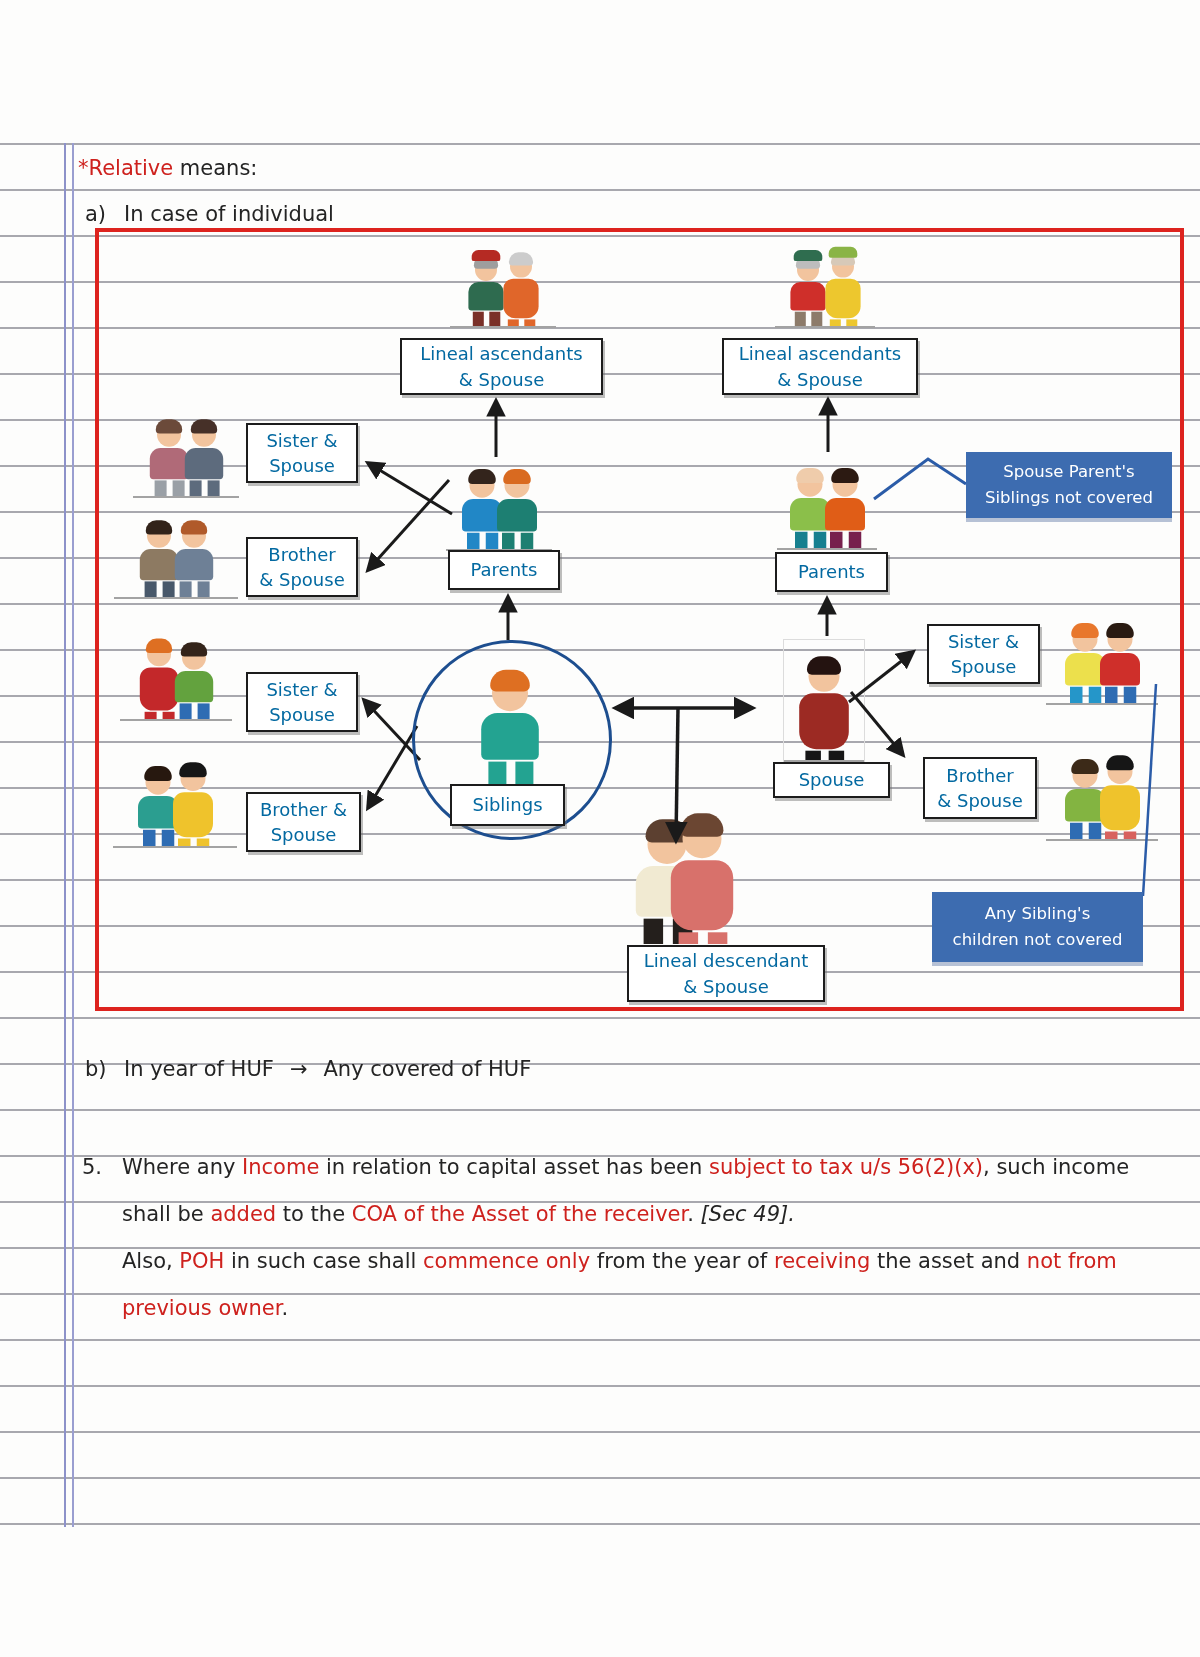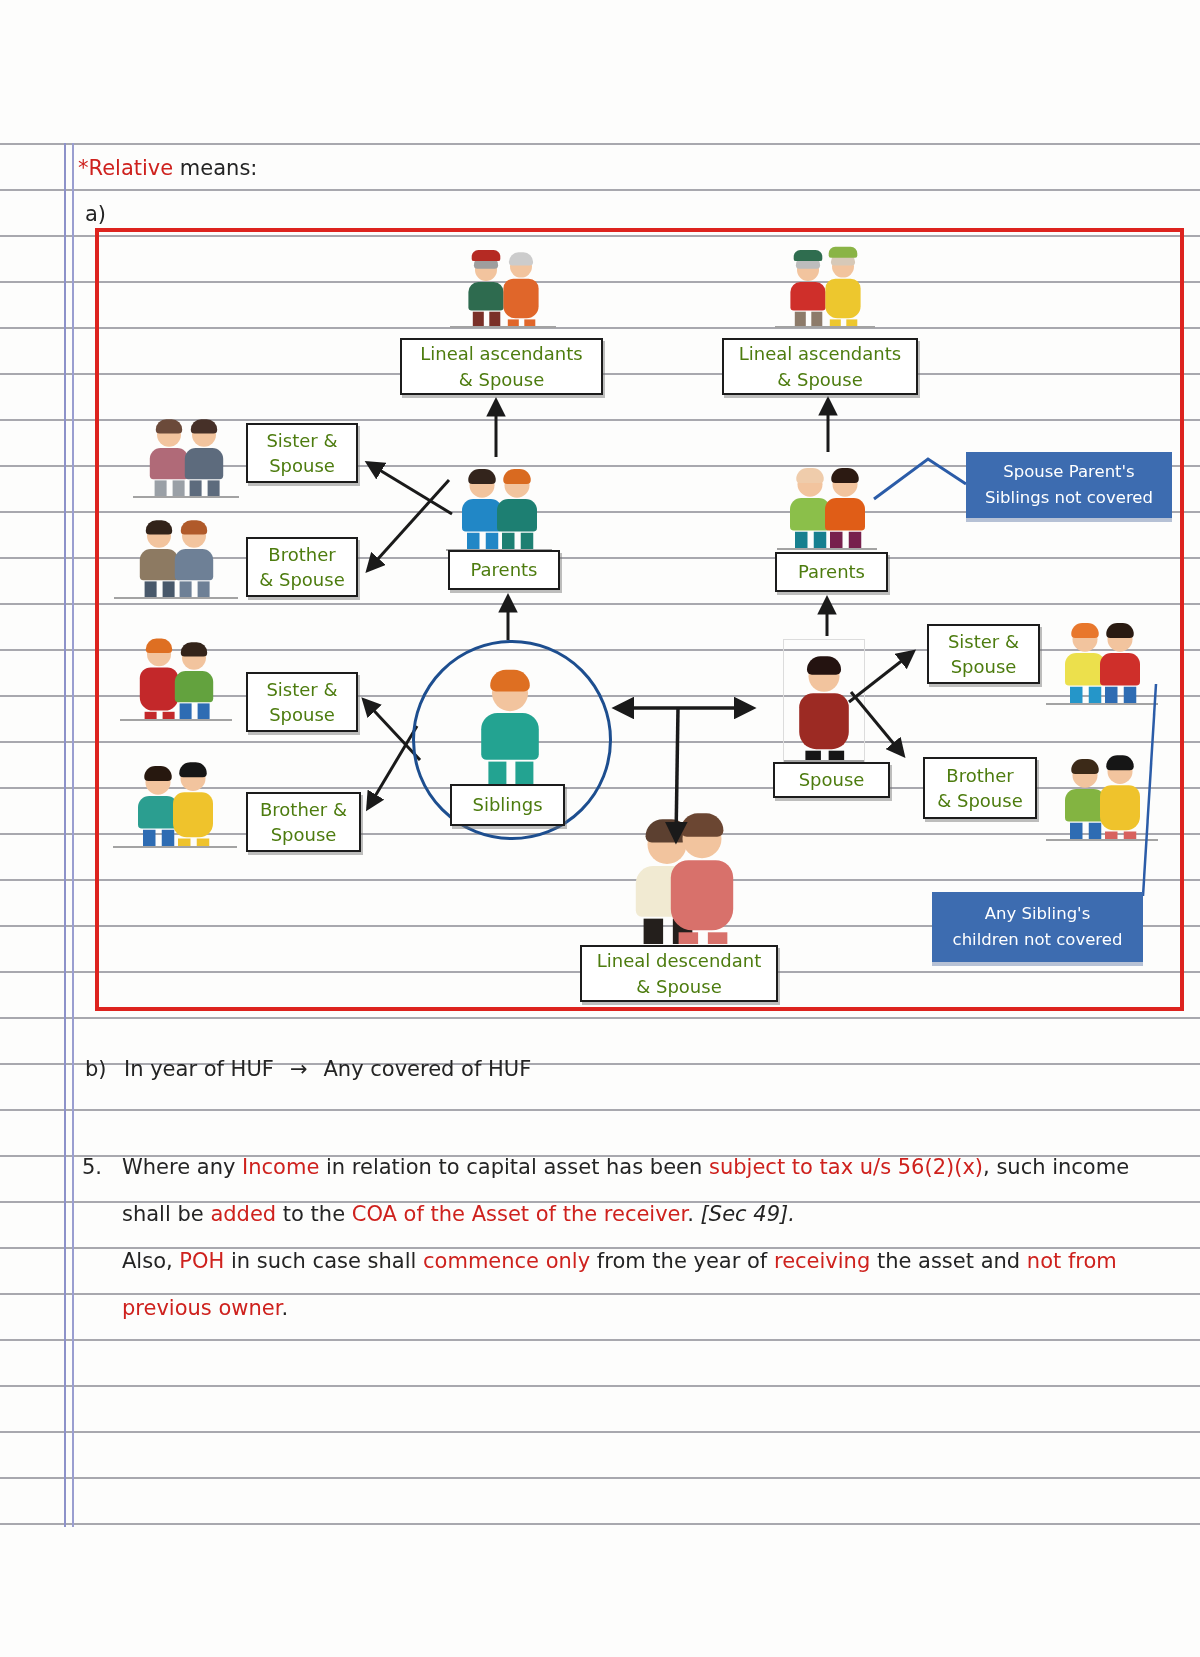--- a/index.html
+++ b/index.html
@@ -28,40 +28,41 @@
   .headw{position:relative;width:22px;height:22px;}
   .face{position:absolute;left:1px;bottom:0;width:20px;height:20px;border-radius:50%;}
   .hair{position:absolute;left:0;top:-1px;width:22px;height:12px;border-radius:11px 11px 4px 4px;z-index:2;}
   .torso{width:32px;height:26px;border-radius:9px 9px 3px 3px;margin-top:1px;}
   .torso.dress{height:36px;border-radius:9px 9px 11px 11px;}
   .legs{display:flex;gap:5px;margin-top:1px;}
   .leg{width:10px;height:13px;}
   .legs.short .leg{height:6px;}
   .lbl{position:absolute;background:#ffffff;border:2.5px solid #1c1c1c;
        box-shadow:2px 3px 0 rgba(110,110,110,.45);display:flex;flex-direction:column;
-       align-items:center;justify-content:center;font-size:18px;color:#4d7c0f;
+       align-items:center;justify-content:center;font-size:18px;color:#0369a1;
        line-height:1.4;z-index:6;text-align:center;box-sizing:border-box;}
   .callout{position:absolute;background:#3d6cb0;color:#ffffff;display:flex;flex-direction:column;
            align-items:center;justify-content:center;font-size:16.5px;line-height:1.55;z-index:6;
            text-align:center;box-shadow:0 4px 0 rgba(50,80,140,.35);box-sizing:border-box;}
   .circle{position:absolute;left:412px;top:640px;width:194px;height:194px;border:3.5px solid #1d4e8f;
           border-radius:50%;z-index:5;}
   svg.overlay{position:absolute;left:0;top:0;z-index:4;pointer-events:none;}
 </style>
 </head>
 <body>
 
 <div class="page">
 
   <div class="ruled"></div>
   <div class="marginline"></div>
 
   <div class="noteline" style="left:78px;top:145px;text-align:right;"><span class="c-red">*Relative</span><span class="c-ink"> means:</span></div>
 
   <div class="marker" style="left:85px;top:191px;">a)</div>
+  <div class="noteline" style="left:124px;top:191px;">In case of individual</div>
 
   <div class="redbox"></div>
 
   <svg class="overlay" width="1200" height="1657">
     <defs>
       <marker id="ah" viewBox="0 0 10 10" refX="8" refY="5" markerWidth="6.5" markerHeight="6.5" orient="auto-start-reverse">
         <path d="M0,0 L10,5 L0,10 z" fill="#1a1a1a"></path>
       </marker>
     </defs>
     <line x1="496" y1="457" x2="496" y2="401" stroke="#1a1a1a" stroke-width="3" marker-end="url(#ah)"></line>
@@ -413,21 +414,21 @@
     <span>Spouse</span>
   </div>
   <div class="lbl" style="left:927px;top:624px;width:113px;height:60px;">
     <span>Sister &amp;</span>
     <span>Spouse</span>
   </div>
   <div class="lbl" style="left:923px;top:757px;width:114px;height:62px;">
     <span>Brother</span>
     <span>&amp; Spouse</span>
   </div>
-  <div class="lbl" style="left:580px;top:945px;width:198px;height:57px;">
+  <div class="lbl" style="left:627px;top:945px;width:198px;height:57px;">
     <span>Lineal descendant</span>
     <span>&amp; Spouse</span>
   </div>
 
   <div class="callout" style="left:932px;top:892px;width:211px;height:70px;">
     <span>Any Sibling's</span>
     <span>children not covered</span>
   </div>
   <div class="callout" style="left:966px;top:452px;width:206px;height:66px;">
     <span>Spouse Parent's</span>

